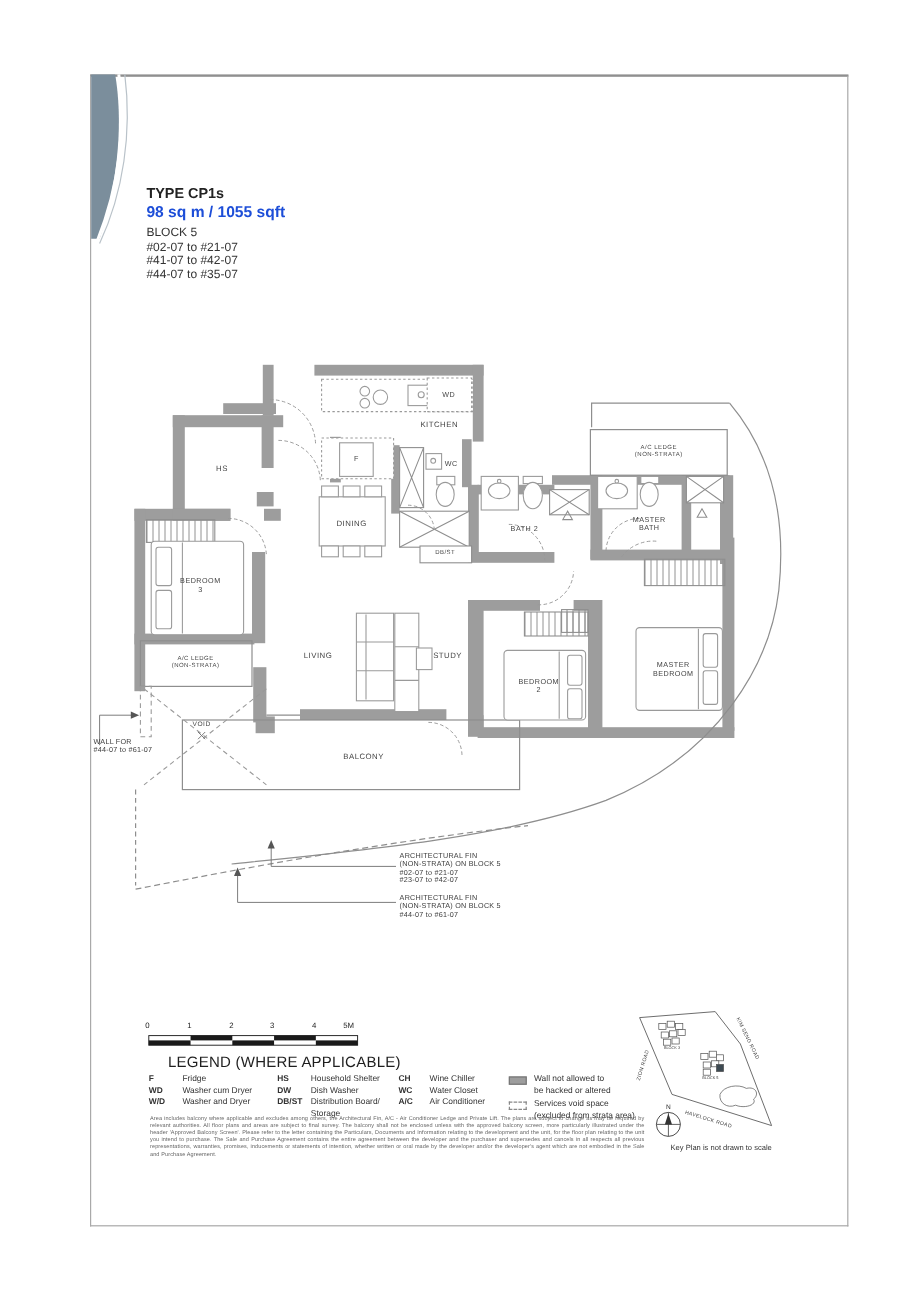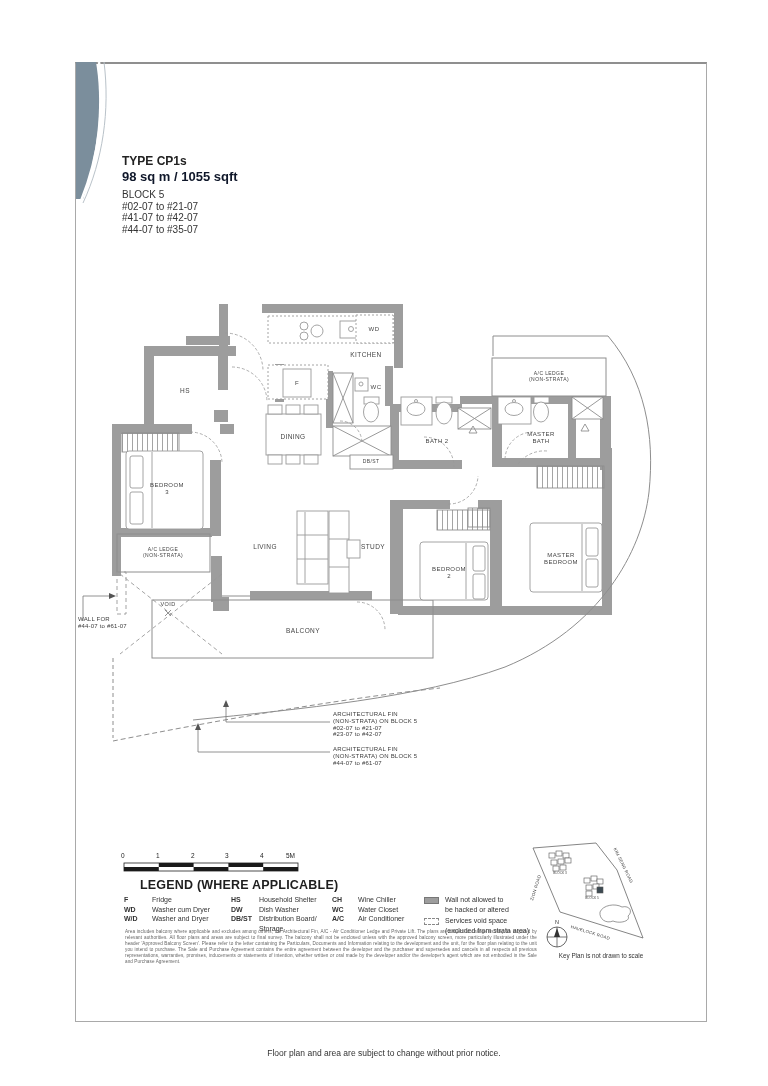--- a/index.html
+++ b/index.html
@@ -4,29 +4,29 @@
 <style>
   html,body{margin:0;padding:0;background:#ffffff;}
   .page{position:relative;width:768px;height:1086px;background:#fff;overflow:hidden;
         font-family:"Liberation Sans",sans-serif;color:#3c3c3c;}
   .card{position:absolute;left:75px;top:62px;width:632px;height:960px;background:#fff;
         border:1px solid #a9a9a9;border-top:2px solid #8f8f8f;box-sizing:border-box;}
   .plan-svg{position:absolute;left:0;top:0;width:768px;height:1086px;}
   .title{position:absolute;left:121px;top:114px;font-family:"Liberation Serif",serif;
          font-size:27px;font-weight:400;letter-spacing:2.5px;color:#333;}
   .unit-type{position:absolute;left:122px;top:154px;font-size:12px;font-weight:bold;color:#222;text-align:right;}
-  .unit-area{position:absolute;left:122px;top:169px;font-size:13px;font-weight:bold;color:#0f172a;}
+  .unit-area{position:absolute;left:122px;top:169px;font-size:13px;font-weight:bold;color:#1d4ed8;}
   .block-info{position:absolute;left:122px;top:189px;font-size:10px;line-height:11.5px;color:#333;}
   .lbl{position:absolute;font-size:6.5px;letter-spacing:.4px;color:#454545;
        white-space:pre-line;text-align:center;transform:translate(-50%,-50%);line-height:1.18;}
   .lbl.s6{font-size:6px;} .lbl.s5{font-size:5px;} .lbl.s55{font-size:5.5px;}
   .note{position:absolute;font-size:6px;letter-spacing:.2px;color:#3c3c3c;
         white-space:pre-line;text-align:left;line-height:6.8px;}
   .ticks{position:absolute;top:852px;font-size:6.5px;color:#222;}
-  .legend-heading{position:absolute;left:124px;top:878px;font-size:12.5px;font-weight:bold;
+  .legend-heading{position:absolute;left:124px;top:878px;font-size:12.5px;font-weight:normal;
                   letter-spacing:.2px;color:#1e1e1e;padding-left:16px;}
   .leg-col{position:absolute;top:895px;font-size:7px;color:#333;}
   .leg-row{display:flex;line-height:9.6px;}
   .leg-row .abbr{font-weight:bold;flex:0 0 28px;}
   .leg-col.c3 .abbr{flex-basis:26px;}
   .leg-row .desc{white-space:pre-line;}
   .leg-icon{display:inline-block;width:13px;height:5px;margin-top:2px;margin-right:6px;flex:0 0 13px;}
   .icon-wall{background:#9d9d9d;border:1px solid #777;}
   .icon-void{background:#fff;border:1px dashed #888;}
   .disclaimer{position:absolute;left:125px;top:929px;width:412px;font-size:4.6px;
@@ -363,14 +363,13 @@
 be hacked or altered</span>
       </div>
     <div class="leg-row" style="margin-top:2px;">
         <span class="leg-icon icon-void"></span>
         <span class="desc">Services void space
 (excluded from strata area)</span>
       </div>
   </div>
 
   <div class="disclaimer">Area includes balcony where applicable and excludes among others, the Architectural Fin, A/C - Air Conditioner Ledge and Private Lift. The plans are subject to change as may be required by relevant authorities. All floor plans and areas are subject to final survey. The balcony shall not be enclosed unless with the approved balcony screen, more particularly illustrated under the header 'Approved Balcony Screen'. Please refer to the letter containing the Particulars, Documents and Information relating to the development and the unit, for the floor plan relating to the unit you intend to purchase. The Sale and Purchase Agreement contains the entire agreement between the developer and the purchaser and supersedes and cancels in all respects all previous representations, warranties, promises, inducements or statements of intention, whether written or oral made by the developer and/or the developer's agent which are not embodied in the Sale and Purchase Agreement.</div>
-  <div class="footer">Floor plan and area are subject to change without prior notice.</div>
 </div>
 
 </body></html>

